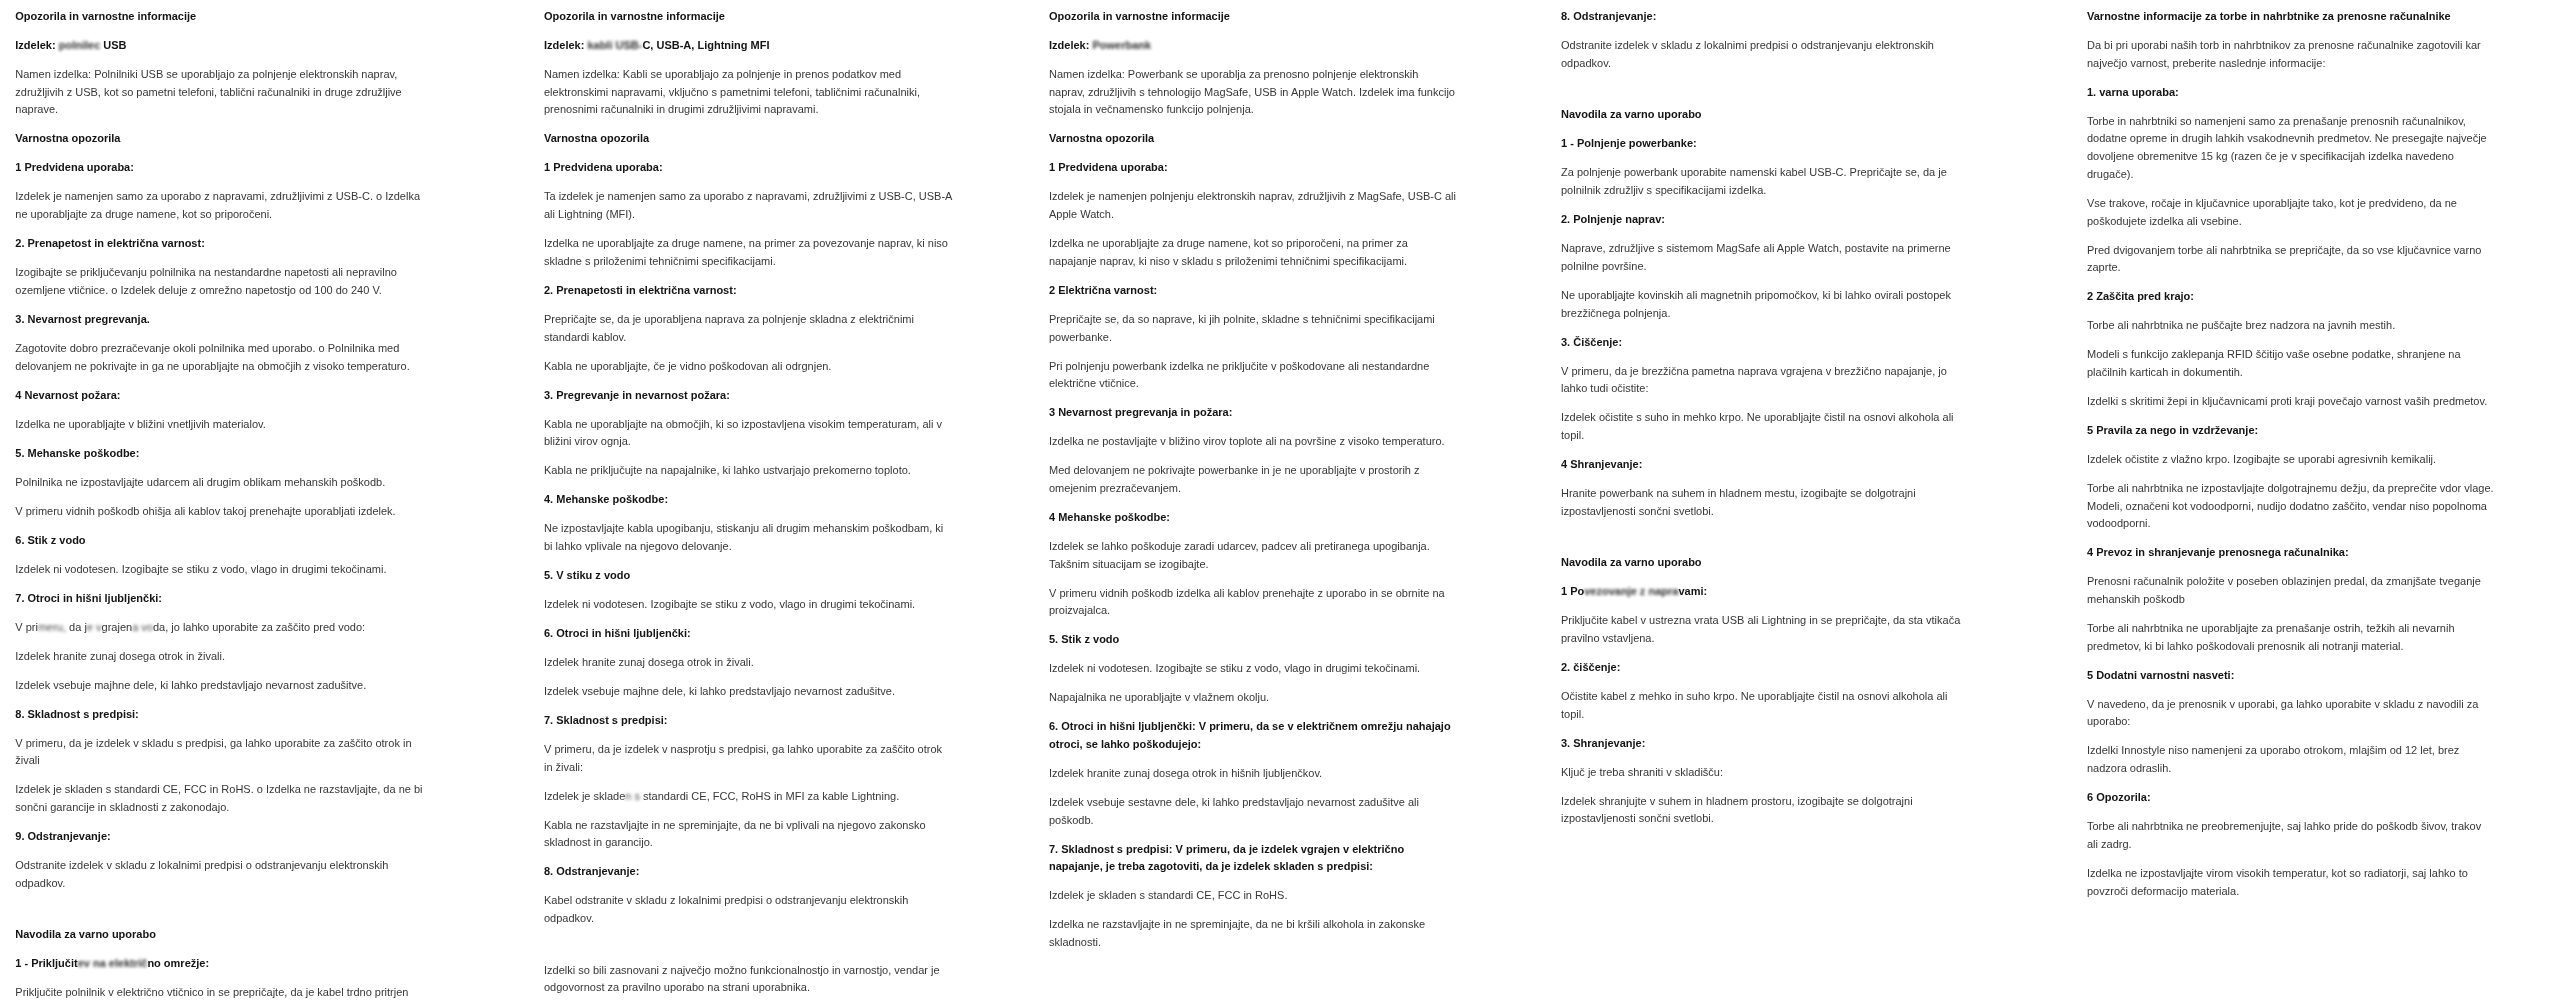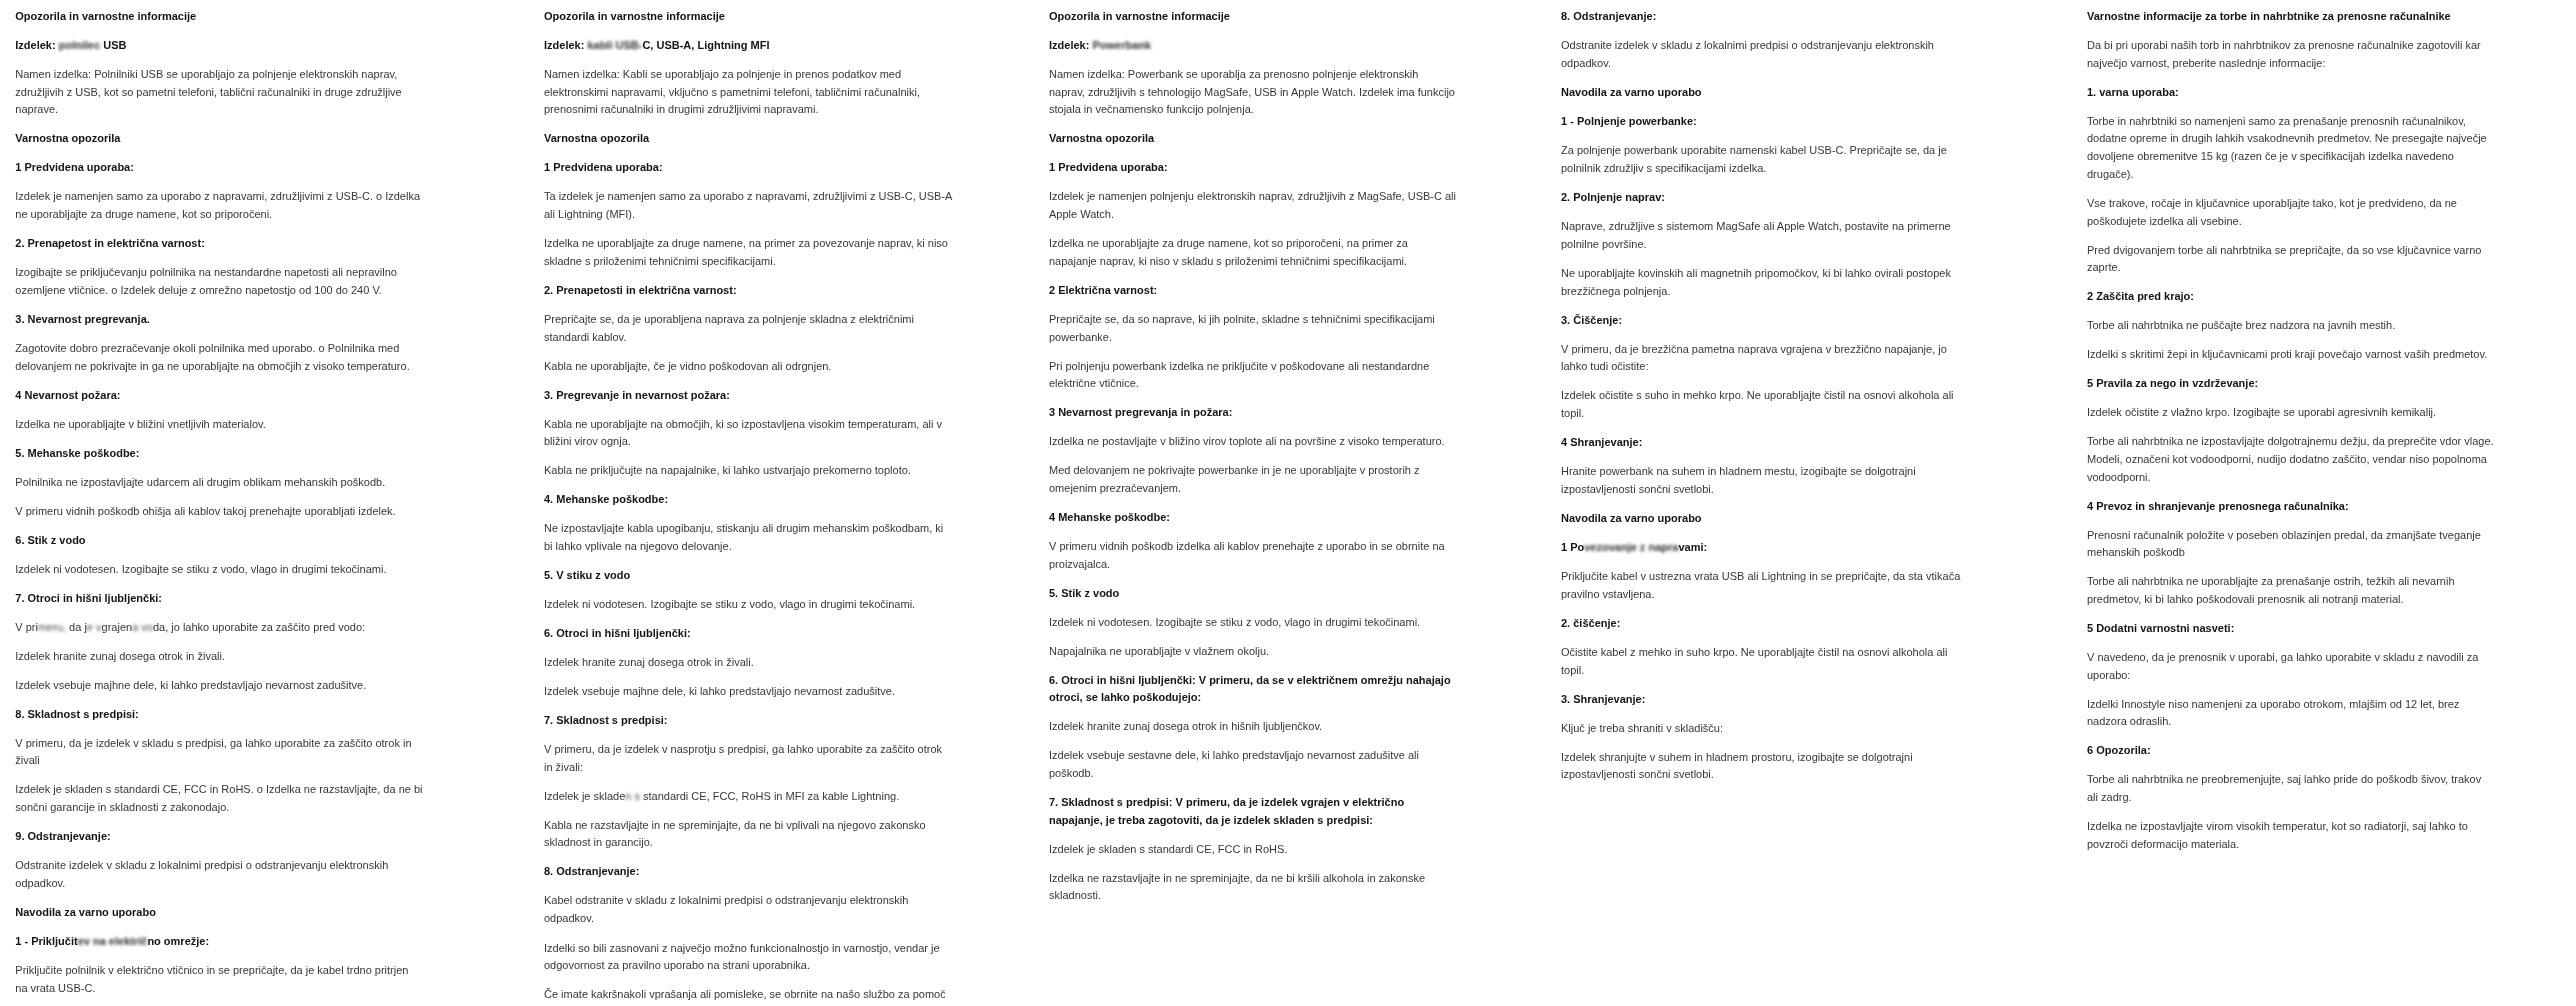--- a/index.html
+++ b/index.html
@@ -15,21 +15,21 @@
     position:absolute;
     top:8px;
     width:408px;
     font-size:11px;
     line-height:17.7px;
     color:#373737;
   }
   .col p{margin:0 0 11.3px 0;}
   .col p.h{font-weight:700;color:#141414;}
   .col p.b{font-weight:400;}
-  .col p.gap{margin-top:12px;}
+  .col p.gap{margin-top:34px;}
   .blur{filter:blur(1.7px);opacity:.9;}
 </style>
 </head>
 <body>
 
 <div class="page">
   <section class="col" style="left:15.3px">
       <p class="h"><span>Opozorila in varnostne informacije</span></p>
       <p class="h"><span>Izdelek: </span><span class="blur">polnilec</span><span> USB</span></p>
       <p class="b"><span>Namen izdelka: Polnilniki USB se uporabljajo za polnjenje elektronskih naprav, združljivih z USB, kot so pametni telefoni, tablični računalniki in druge združljive naprave.</span></p>
@@ -101,20 +101,21 @@
       <p class="h"><span>1 Predvidena uporaba:</span></p>
       <p class="b"><span>Izdelek je namenjen polnjenju elektronskih naprav, združljivih z MagSafe, USB-C ali Apple Watch.</span></p>
       <p class="b"><span>Izdelka ne uporabljajte za druge namene, kot so priporočeni, na primer za napajanje naprav, ki niso v skladu s priloženimi tehničnimi specifikacijami.</span></p>
       <p class="h"><span>2 Električna varnost:</span></p>
       <p class="b"><span>Prepričajte se, da so naprave, ki jih polnite, skladne s tehničnimi specifikacijami powerbanke.</span></p>
       <p class="b"><span>Pri polnjenju powerbank izdelka ne priključite v poškodovane ali nestandardne električne vtičnice.</span></p>
       <p class="h"><span>3 Nevarnost pregrevanja in požara:</span></p>
       <p class="b"><span>Izdelka ne postavljajte v bližino virov toplote ali na površine z visoko temperaturo.</span></p>
       <p class="b"><span>Med delovanjem ne pokrivajte powerbanke in je ne uporabljajte v prostorih z omejenim prezračevanjem.</span></p>
       <p class="h"><span>4 Mehanske poškodbe:</span></p>
+      <p class="b"><span>Izdelek se lahko poškoduje zaradi udarcev, padcev ali pretiranega upogibanja. Takšnim situacijam se izogibajte.</span></p>
       <p class="b"><span>V primeru vidnih poškodb izdelka ali kablov prenehajte z uporabo in se obrnite na proizvajalca.</span></p>
       <p class="h"><span>5. Stik z vodo</span></p>
       <p class="b"><span>Izdelek ni vodotesen. Izogibajte se stiku z vodo, vlago in drugimi tekočinami.</span></p>
       <p class="b"><span>Napajalnika ne uporabljajte v vlažnem okolju.</span></p>
       <p class="h"><span>6. Otroci in hišni ljubljenčki: V primeru, da se v električnem omrežju nahajajo otroci, se lahko poškodujejo:</span></p>
       <p class="b"><span>Izdelek hranite zunaj dosega otrok in hišnih ljubljenčkov.</span></p>
       <p class="b"><span>Izdelek vsebuje sestavne dele, ki lahko predstavljajo nevarnost zadušitve ali poškodb.</span></p>
       <p class="h"><span>7. Skladnost s predpisi: V primeru, da je izdelek vgrajen v električno napajanje, je treba zagotoviti, da je izdelek skladen s predpisi:</span></p>
       <p class="b"><span>Izdelek je skladen s standardi CE, FCC in RoHS.</span></p>
       <p class="b"><span>Izdelka ne razstavljajte in ne spreminjajte, da ne bi kršili alkohola in zakonske skladnosti.</span></p>
@@ -144,20 +145,21 @@
     </section>
   <section class="col" style="left:2087px">
       <p class="h"><span>Varnostne informacije za torbe in nahrbtnike za prenosne računalnike</span></p>
       <p class="b"><span>Da bi pri uporabi naših torb in nahrbtnikov za prenosne računalnike zagotovili kar največjo varnost, preberite naslednje informacije:</span></p>
       <p class="h"><span>1. varna uporaba:</span></p>
       <p class="b"><span>Torbe in nahrbtniki so namenjeni samo za prenašanje prenosnih računalnikov, dodatne opreme in drugih lahkih vsakodnevnih predmetov. Ne presegajte največje dovoljene obremenitve 15 kg (razen če je v specifikacijah izdelka navedeno drugače).</span></p>
       <p class="b"><span>Vse trakove, ročaje in ključavnice uporabljajte tako, kot je predvideno, da ne poškodujete izdelka ali vsebine.</span></p>
       <p class="b"><span>Pred dvigovanjem torbe ali nahrbtnika se prepričajte, da so vse ključavnice varno zaprte.</span></p>
       <p class="h"><span>2 Zaščita pred krajo:</span></p>
       <p class="b"><span>Torbe ali nahrbtnika ne puščajte brez nadzora na javnih mestih.</span></p>
+      <p class="b"><span>Modeli s funkcijo zaklepanja RFID ščitijo vaše osebne podatke, shranjene na plačilnih karticah in dokumentih.</span></p>
       <p class="b"><span>Izdelki s skritimi žepi in ključavnicami proti kraji povečajo varnost vaših predmetov.</span></p>
       <p class="h"><span>5 Pravila za nego in vzdrževanje:</span></p>
       <p class="b"><span>Izdelek očistite z vlažno krpo. Izogibajte se uporabi agresivnih kemikalij.</span></p>
       <p class="b"><span>Torbe ali nahrbtnika ne izpostavljajte dolgotrajnemu dežju, da preprečite vdor vlage. Modeli, označeni kot vodoodporni, nudijo dodatno zaščito, vendar niso popolnoma vodoodporni.</span></p>
       <p class="h"><span>4 Prevoz in shranjevanje prenosnega računalnika:</span></p>
       <p class="b"><span>Prenosni računalnik položite v poseben oblazinjen predal, da zmanjšate tveganje mehanskih poškodb</span></p>
       <p class="b"><span>Torbe ali nahrbtnika ne uporabljajte za prenašanje ostrih, težkih ali nevarnih predmetov, ki bi lahko poškodovali prenosnik ali notranji material.</span></p>
       <p class="h"><span>5 Dodatni varnostni nasveti:</span></p>
       <p class="b"><span>V navedeno, da je prenosnik v uporabi, ga lahko uporabite v skladu z navodili za uporabo:</span></p>
       <p class="b"><span>Izdelki Innostyle niso namenjeni za uporabo otrokom, mlajšim od 12 let, brez nadzora odraslih.</span></p>

